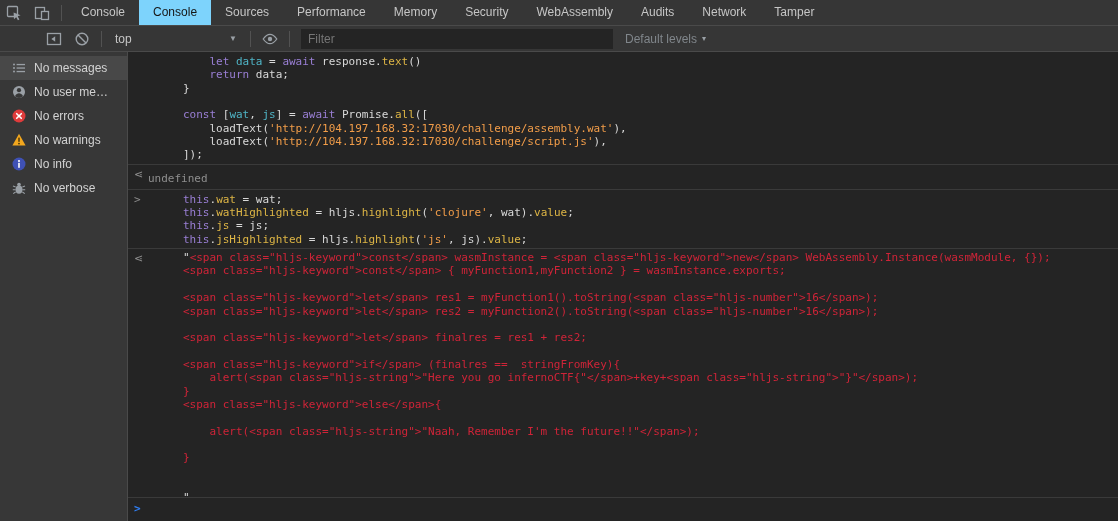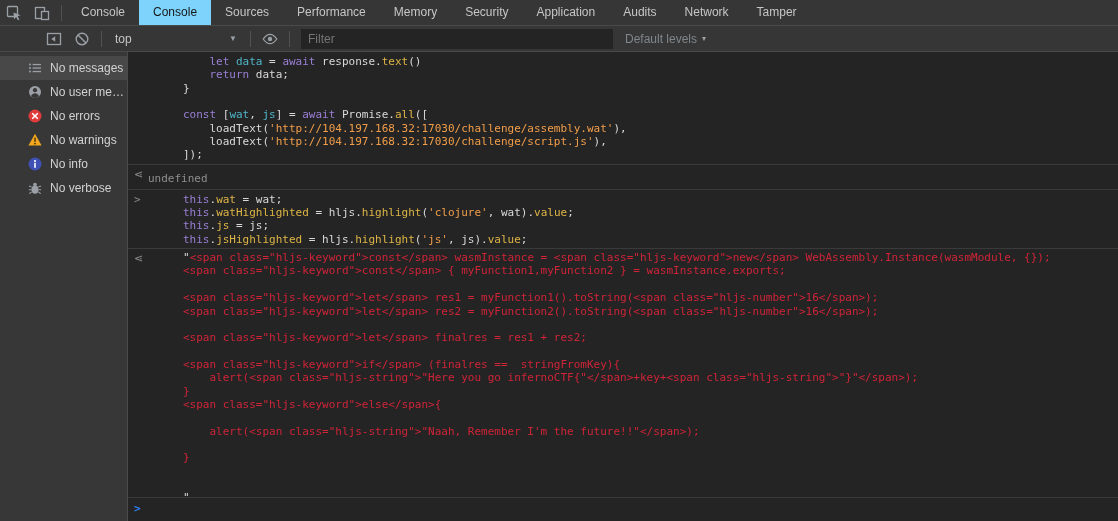--- a/index.html
+++ b/index.html
@@ -23,21 +23,21 @@
   .caret { color:#9aa0a6; font-size:8px; }
   .filter { width:312px; height:20px; background:#242424; border:none; outline:none;
             color:#cccccc; font-size:12px; padding:0 7px; margin-left:6px; }
   .filter::placeholder { color:#767676; }
   .levels { display:flex; align-items:center; gap:5px; color:#80868b; font-size:12px; margin-left:12px; }
 
   
   .content { display:flex; height:469px; }
   .sidebar { width:128px; background:#373737; border-right:1px solid #4a4a4a;
              padding-top:4px; flex:none; }
-  .side-item { height:24px; display:flex; align-items:center; padding-left:28px;
+  .side-item { height:24px; display:flex; align-items:center; padding-left:12px;
                font-size:12px; color:#d2d2d2; white-space:nowrap; overflow:hidden; }
   .side-item.selected { background:#484848; }
   .side-item svg { flex:none; margin-right:8px; }
 
   .console { flex:1; display:flex; flex-direction:column; min-width:0; }
   .messages { height:445px; overflow:hidden; }
   .msg { position:relative; border-bottom:1px solid #3a3a3a; padding:3px 0 2px 0; }
   .msg.last { border-bottom:none; padding-top:2px; }
   .code-line { font-family:"DejaVu Sans Mono",monospace; font-size:11px; line-height:13.35px;
                min-height:13.35px; white-space:pre; padding-left:20px; color:#d9d9d9;margin-left:35px; }
@@ -72,21 +72,21 @@
       <rect x="7.5" y="6.5" width="7" height="8" fill="#363636" stroke="#9aa0a6" stroke-width="1.3"></rect>
     </svg>
   </div>
   <div class="vsep"></div>
   <span class="tab">Console</span>
   <span class="tab selected">Console</span>
   <span class="tab">Sources</span>
   <span class="tab">Performance</span>
   <span class="tab">Memory</span>
   <span class="tab">Security</span>
-  <span class="tab">Application</span>
+  <span class="tab">WebAssembly</span>
   <span class="tab">Audits</span>
   <span class="tab">Network</span>
   <span class="tab">Tamper</span>
 </div>
 
 <div class="toolbar">
   <div class="tool-btn">
     <svg width="16" height="16" viewBox="0 0 16 16">
       <rect x="1.5" y="2.5" width="13" height="11" fill="none" stroke="#9aa0a6" stroke-width="1.3"></rect>
       <path d="M9.2 5.2 L5.4 8 L9.2 10.8 Z" fill="#9aa0a6"></path>

